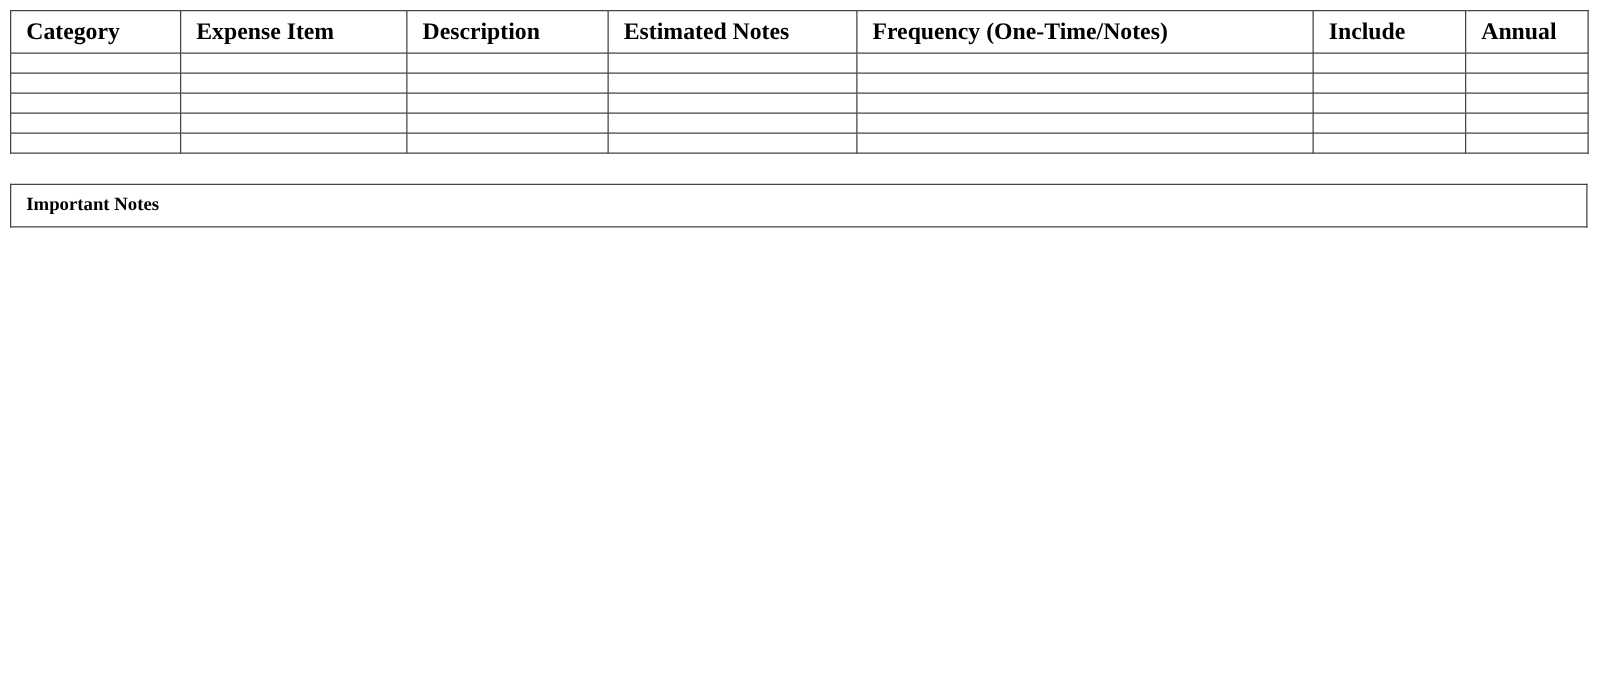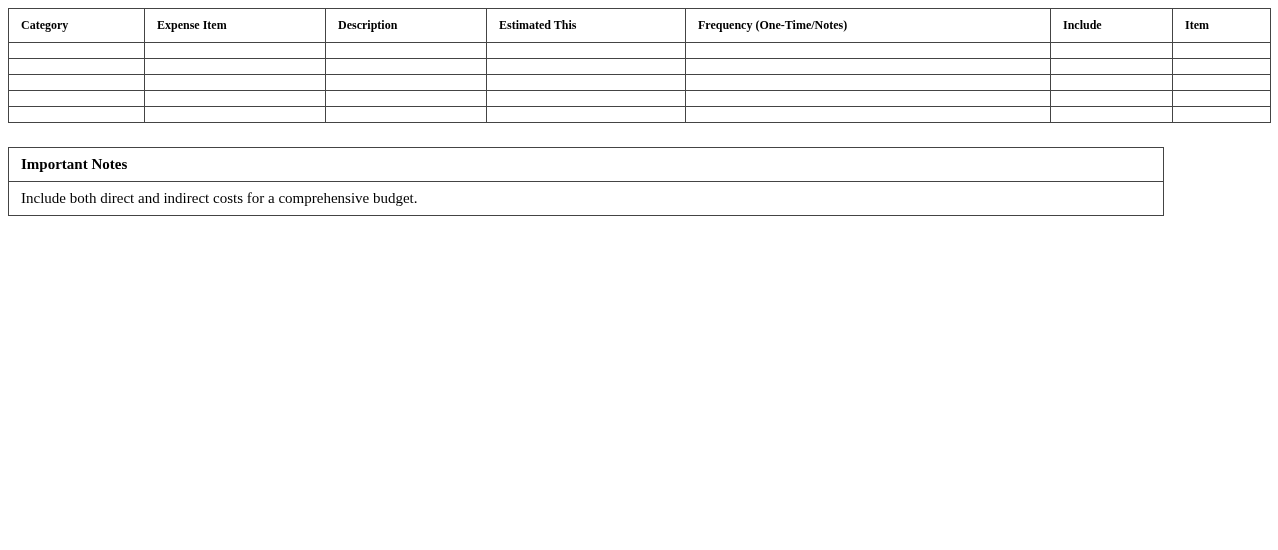--- a/index.html
+++ b/index.html
@@ -1,20 +1,20 @@
 <!DOCTYPE html>
 <html><head>
   <meta charset="utf-8">
   <style>
     html, body { margin: 0; padding: 0; background: #ffffff; }
     body { width: 1278px; height: 550px; position: relative; font-family: "Liberation Serif", "DejaVu Serif", serif; color: #000; font-size: 15px; }
-    table { border-collapse: collapse; position: absolute; left: 8px; width: 1156px; table-layout: fixed; }
+    table { border-collapse: collapse; position: absolute; left: 8px; width: 1262px; table-layout: fixed; }
     td, th { border: 1px solid #444; padding: 0 12px; text-align: left; vertical-align: middle; }
     #budget-table { top: 8px; }
-    #budget-table th { height: 33px; font-weight: bold; font-size: 12px; }
+    #budget-table th { height: 33px; font-weight: bold; font-size: 19px; }
     #budget-table td { height: 15px; }
     #notes-table { top: 147px; }
     #notes-table td { height: 33px; font-size: 15px; }
     #notes-table .notes-header { font-weight: bold; }
   </style>
 </head>
 <body>
 
 <table id="budget-table">
   <colgroup>
@@ -24,24 +24,24 @@
     <col style="width:199px">
     <col style="width:365px">
     <col style="width:122px">
     <col style="width:98px">
   </colgroup>
   <thead>
     <tr>
       <th>Category</th>
       <th>Expense Item</th>
       <th>Description</th>
-      <th>Estimated This</th>
+      <th>Estimated Notes</th>
       <th>Frequency (One-Time/Notes)</th>
       <th>Include</th>
-      <th>Item</th>
+      <th>Annual</th>
     </tr>
   </thead>
   <tbody>
     <tr>
       <td></td>
       <td></td>
       <td></td>
       <td></td>
       <td></td>
       <td></td>
@@ -84,17 +84,14 @@
       <td></td>
     </tr>
   </tbody>
 </table>
 
 <table id="notes-table">
   <tbody>
     <tr>
       <td class="notes-header">Important Notes</td>
     </tr>
-    <tr>
-      <td>Include both direct and indirect costs for a comprehensive budget.</td>
-    </tr>
   </tbody>
 </table>
 
 </body></html>

